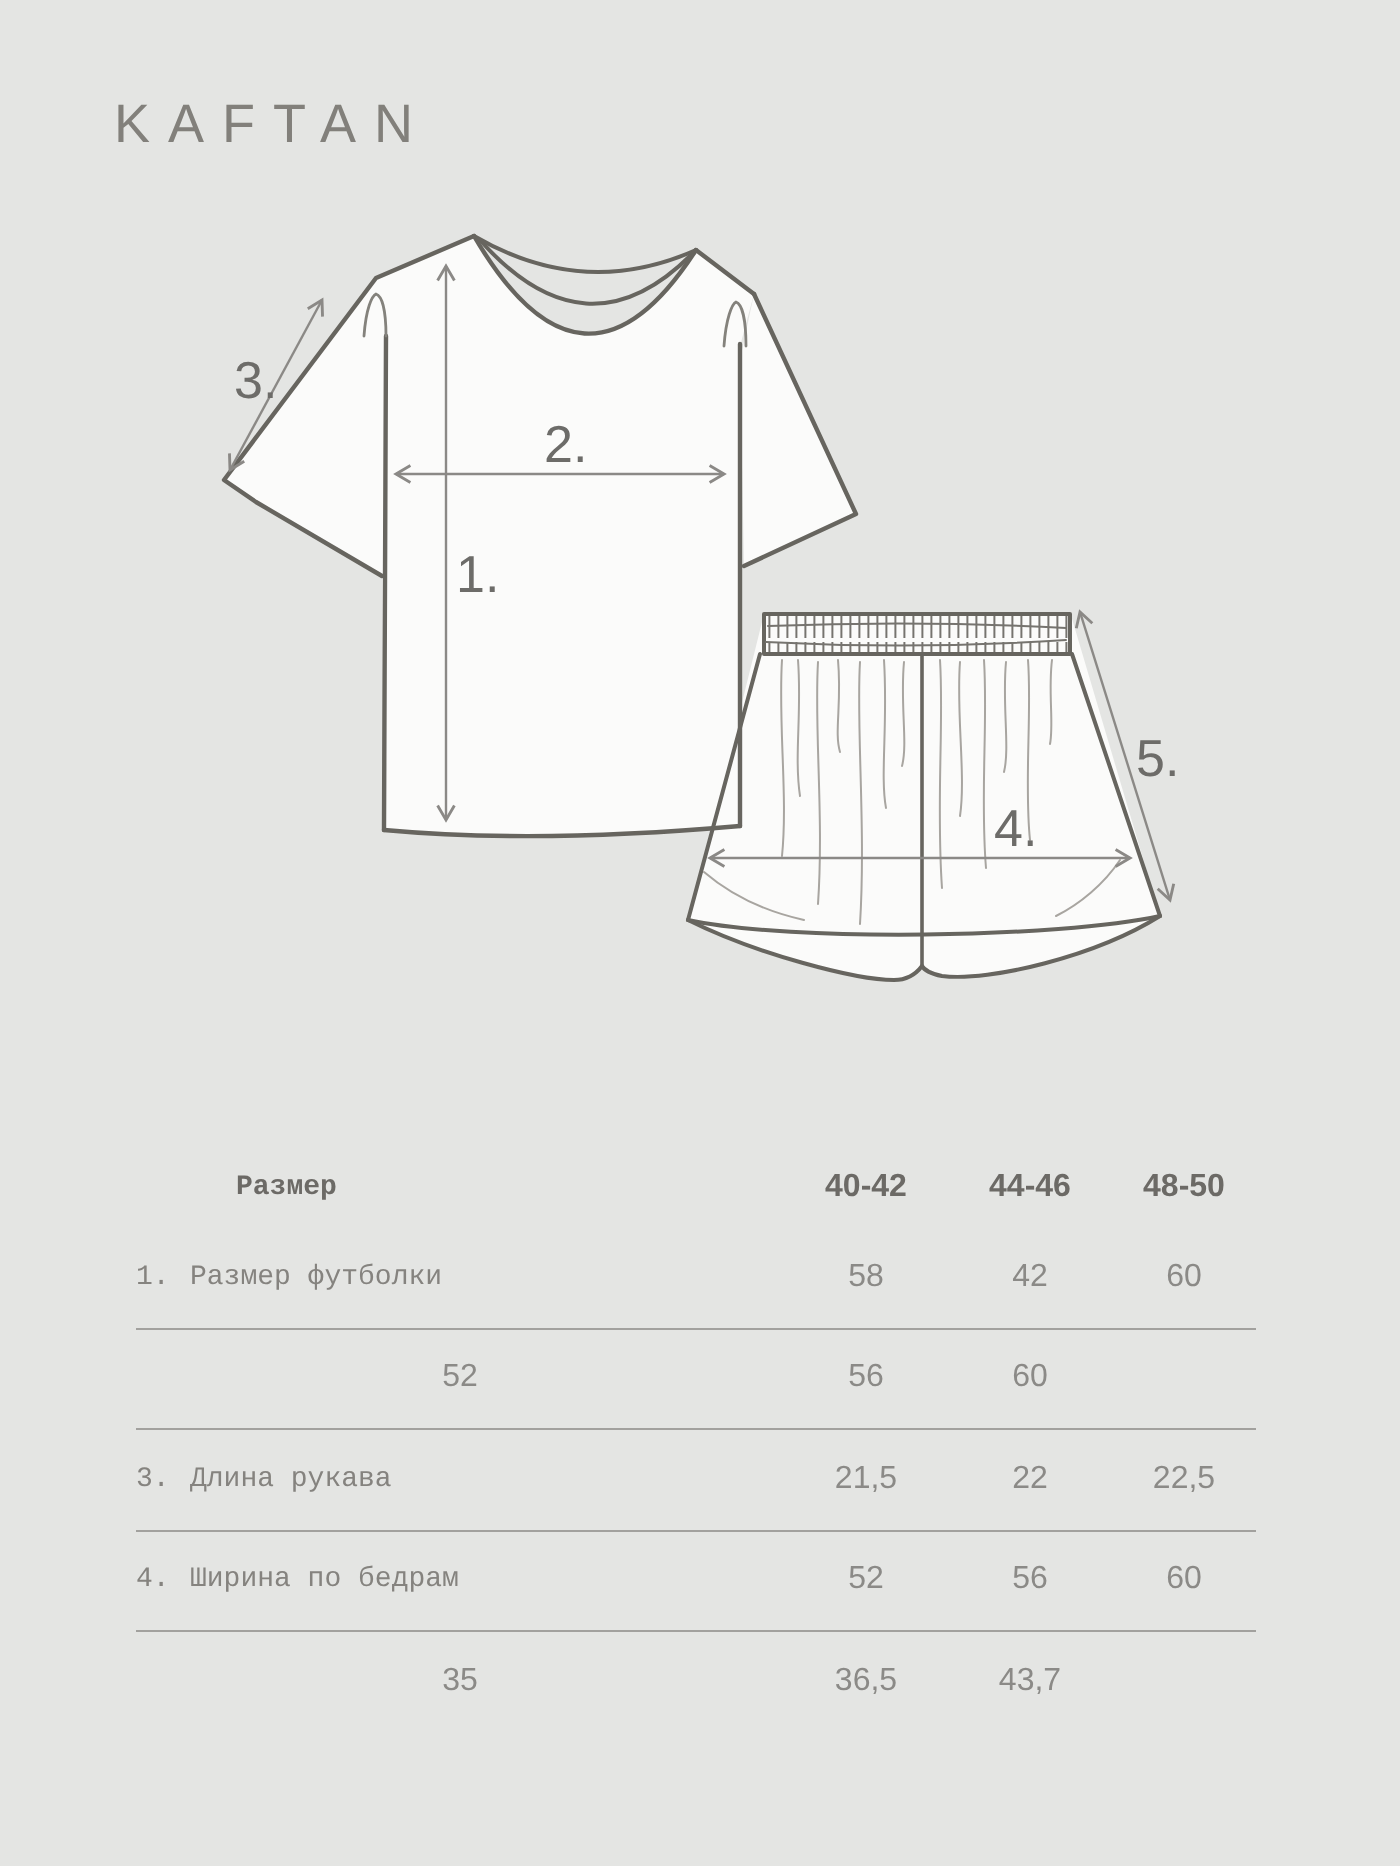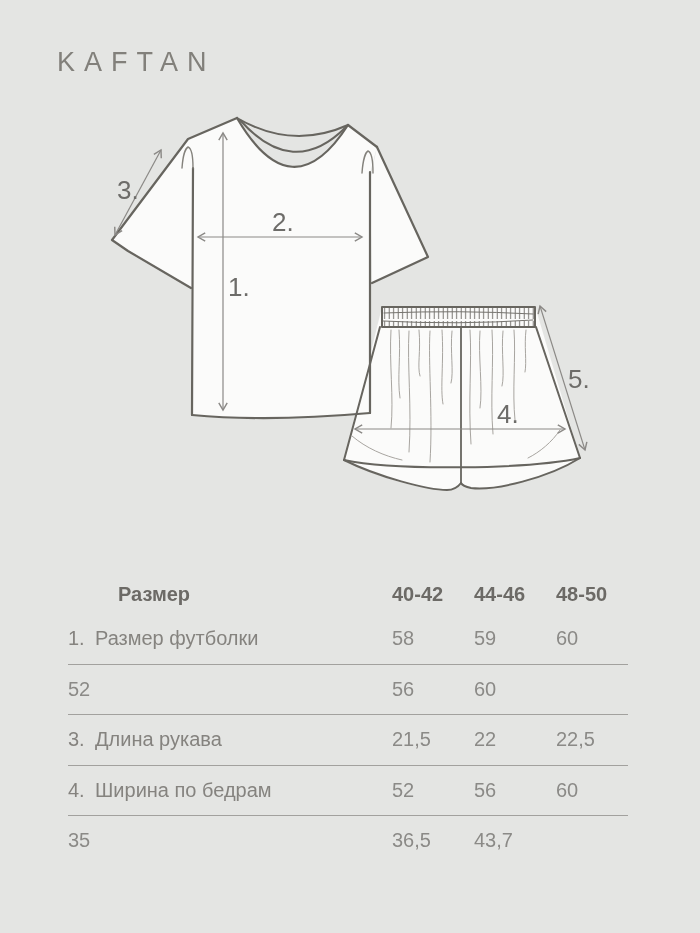--- a/index.html
+++ b/index.html
@@ -8,23 +8,23 @@
   .logo{position:absolute;left:57px;top:47px;font-size:27px;letter-spacing:9px;
         color:#82807b;font-weight:400;}
   .diagram{position:absolute;left:0;top:0;}
   .mlabel{font-family:"Liberation Sans",sans-serif;font-size:26px;fill:#6d6c69;}
   .sizetable{position:absolute;left:68px;top:578px;width:560px;}
   .trow{display:grid;grid-template-columns:1fr 82px 82px 72px;align-items:center;height:49.5px;}
   .trow.sep{border-bottom:1px solid #a2a19e;}
   .thead{height:32px;margin-bottom:4px;}
   .thead .rlabel{padding-left:50px;font-weight:bold;color:#6c6a66;}
   .thead .cell{font-weight:bold;color:#6c6a66;}
-  .rlabel{font-size:20px;color:#85837f;}
+  .rlabel{font-size:14px;color:#85837f;font-family:Liberation Mono, monospace;}
   .rnum{display:inline-block;min-width:27px;}
-  .cell{text-align:left;font-size:20px;color:#8b8a87;}
+  .cell{text-align:center;font-size:16px;color:#8b8a87;}
 </style>
 </head>
 <body>
 
 <div class="page">
 
   <div class="logo">KAFTAN</div>
 
   <svg class="diagram" width="700" height="565" viewBox="0 0 700 565">
     <defs>
@@ -106,21 +106,21 @@
     <div class="trow thead">
       <div class="rlabel">Размер</div>
       <div class="cell">40-42</div>
       <div class="cell">44-46</div>
       <div class="cell">48-50</div>
     </div>
 
     <div class="trow sep">
       <div class="rlabel"><span class="rnum">1.</span><span>Размер футболки</span></div>
       <div class="cell">58</div>
-      <div class="cell">59</div>
+      <div class="cell">42</div>
       <div class="cell">60</div>
     </div>
 
     <div class="trow sep">
       <div class="cell">52</div>
       <div class="cell">56</div>
       <div class="cell">60</div>
     </div>
 
     <div class="trow sep">

